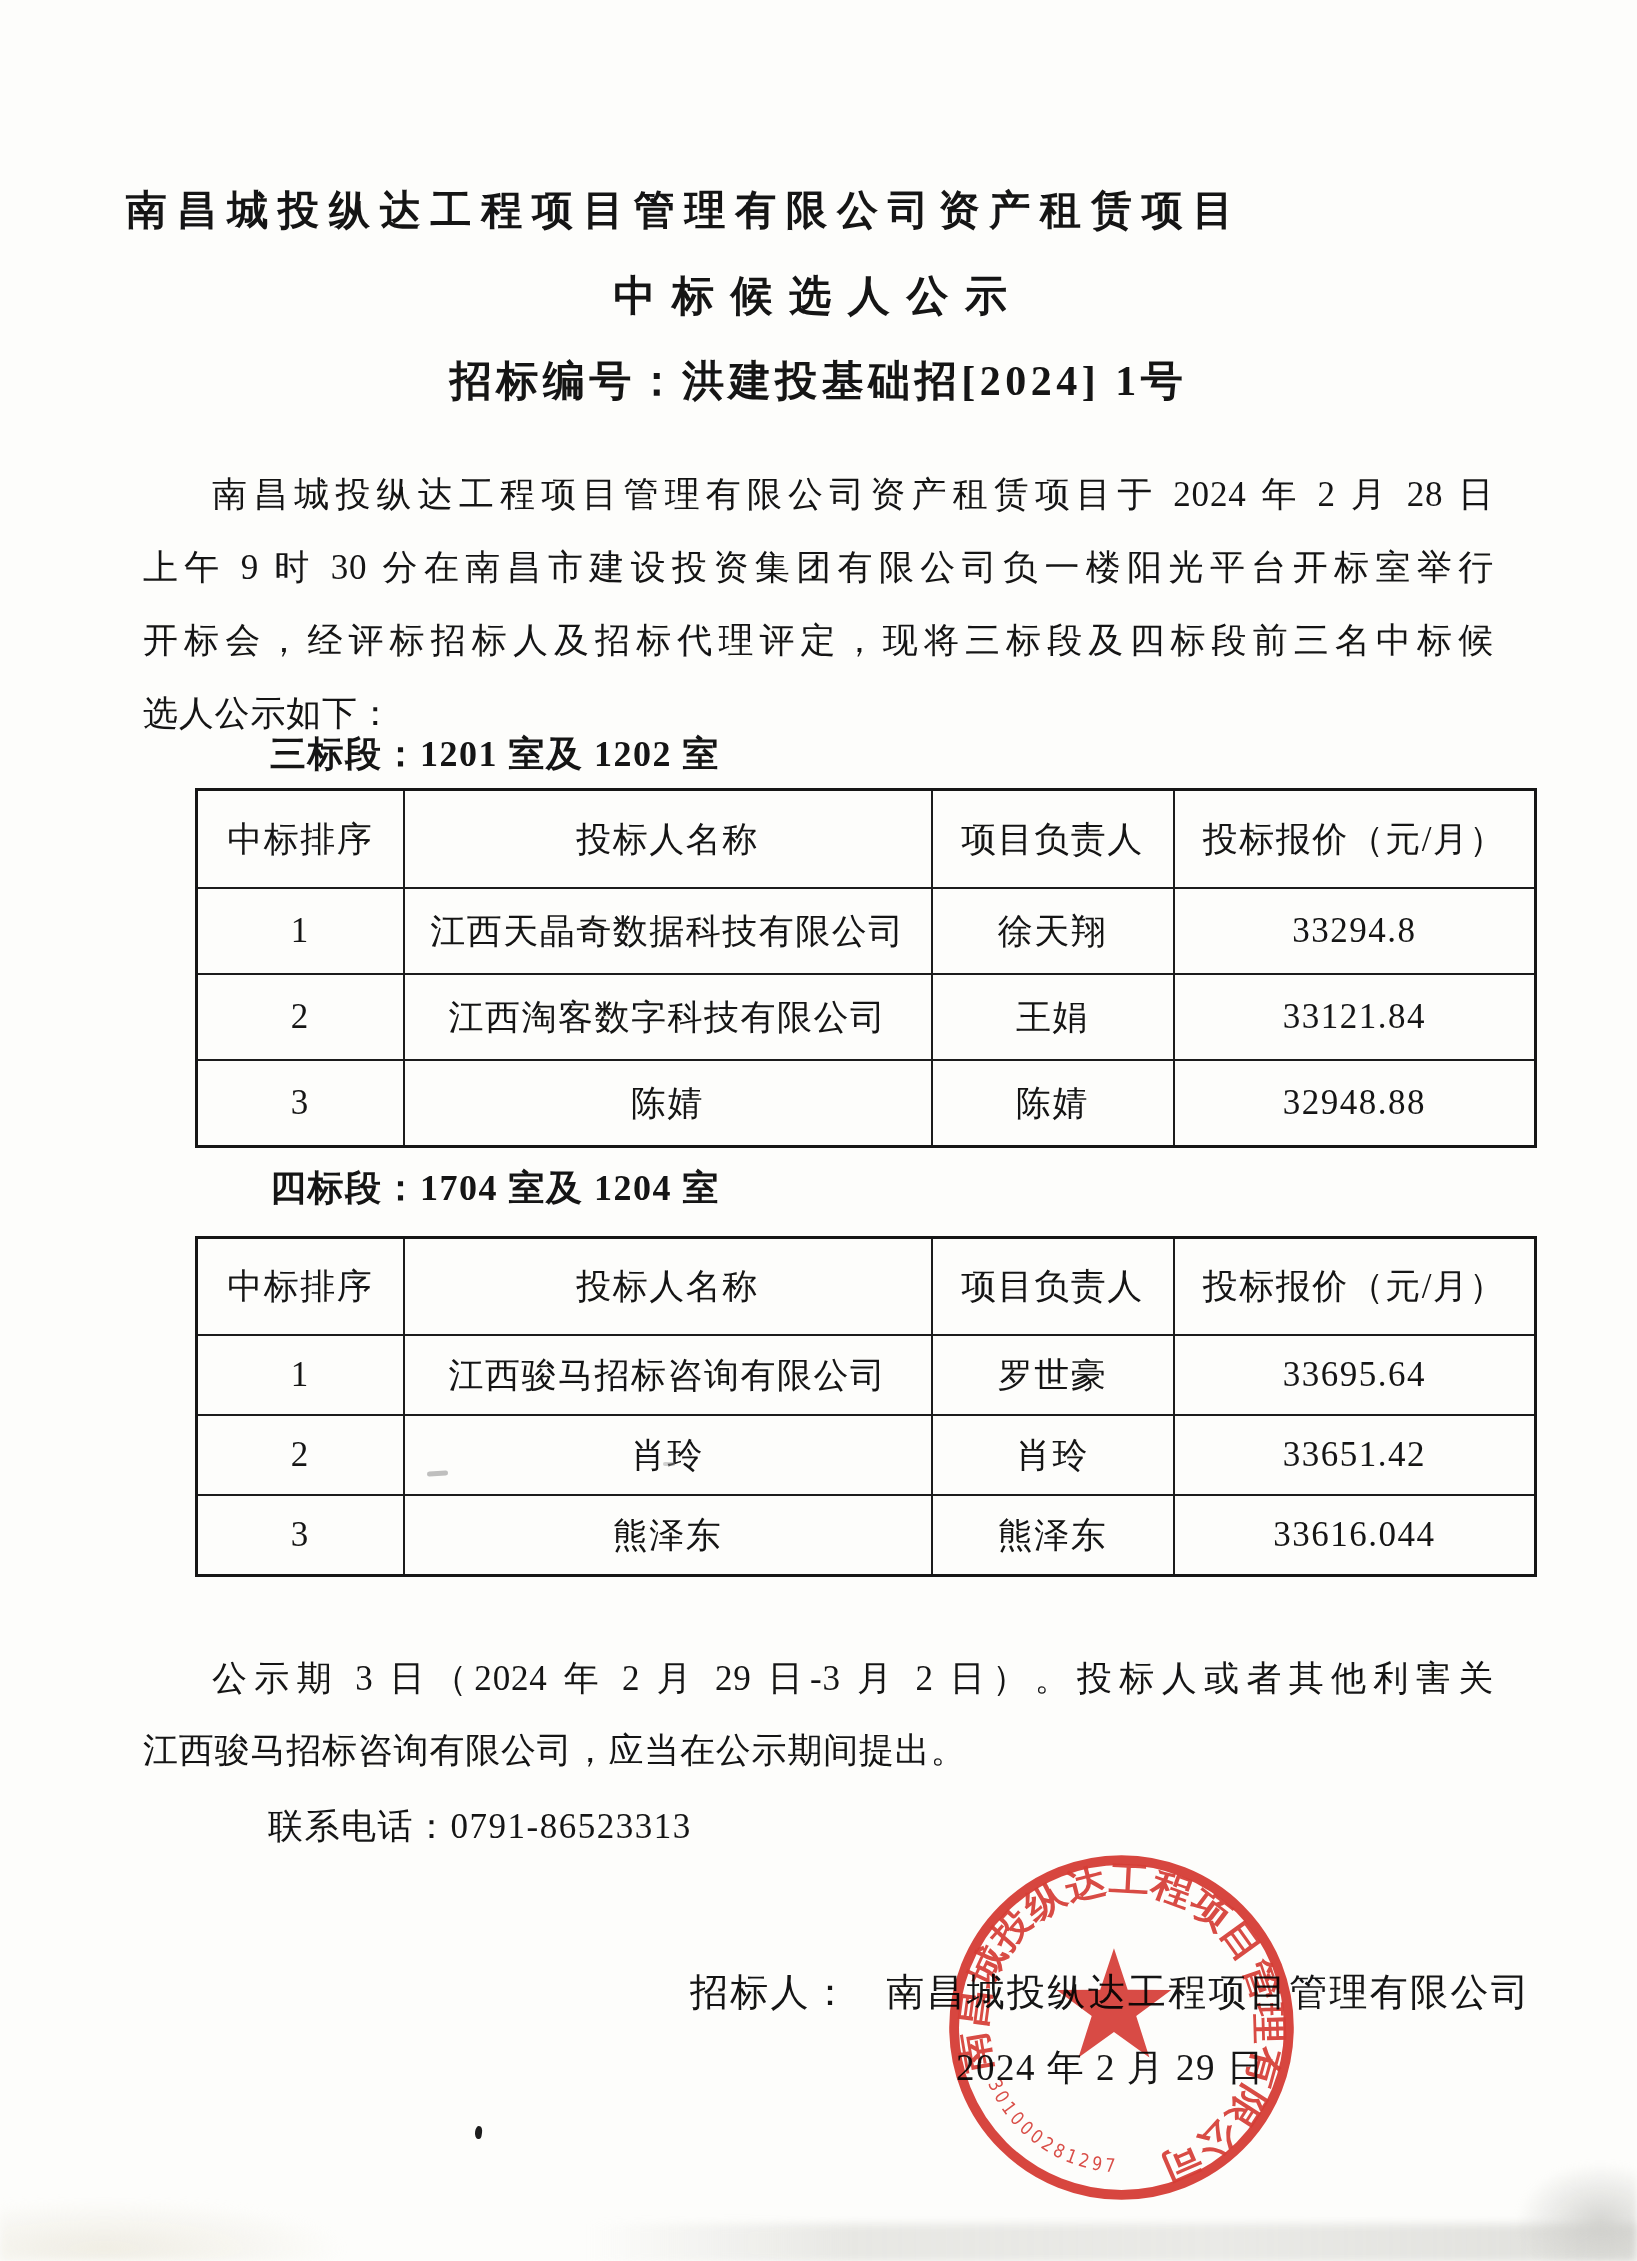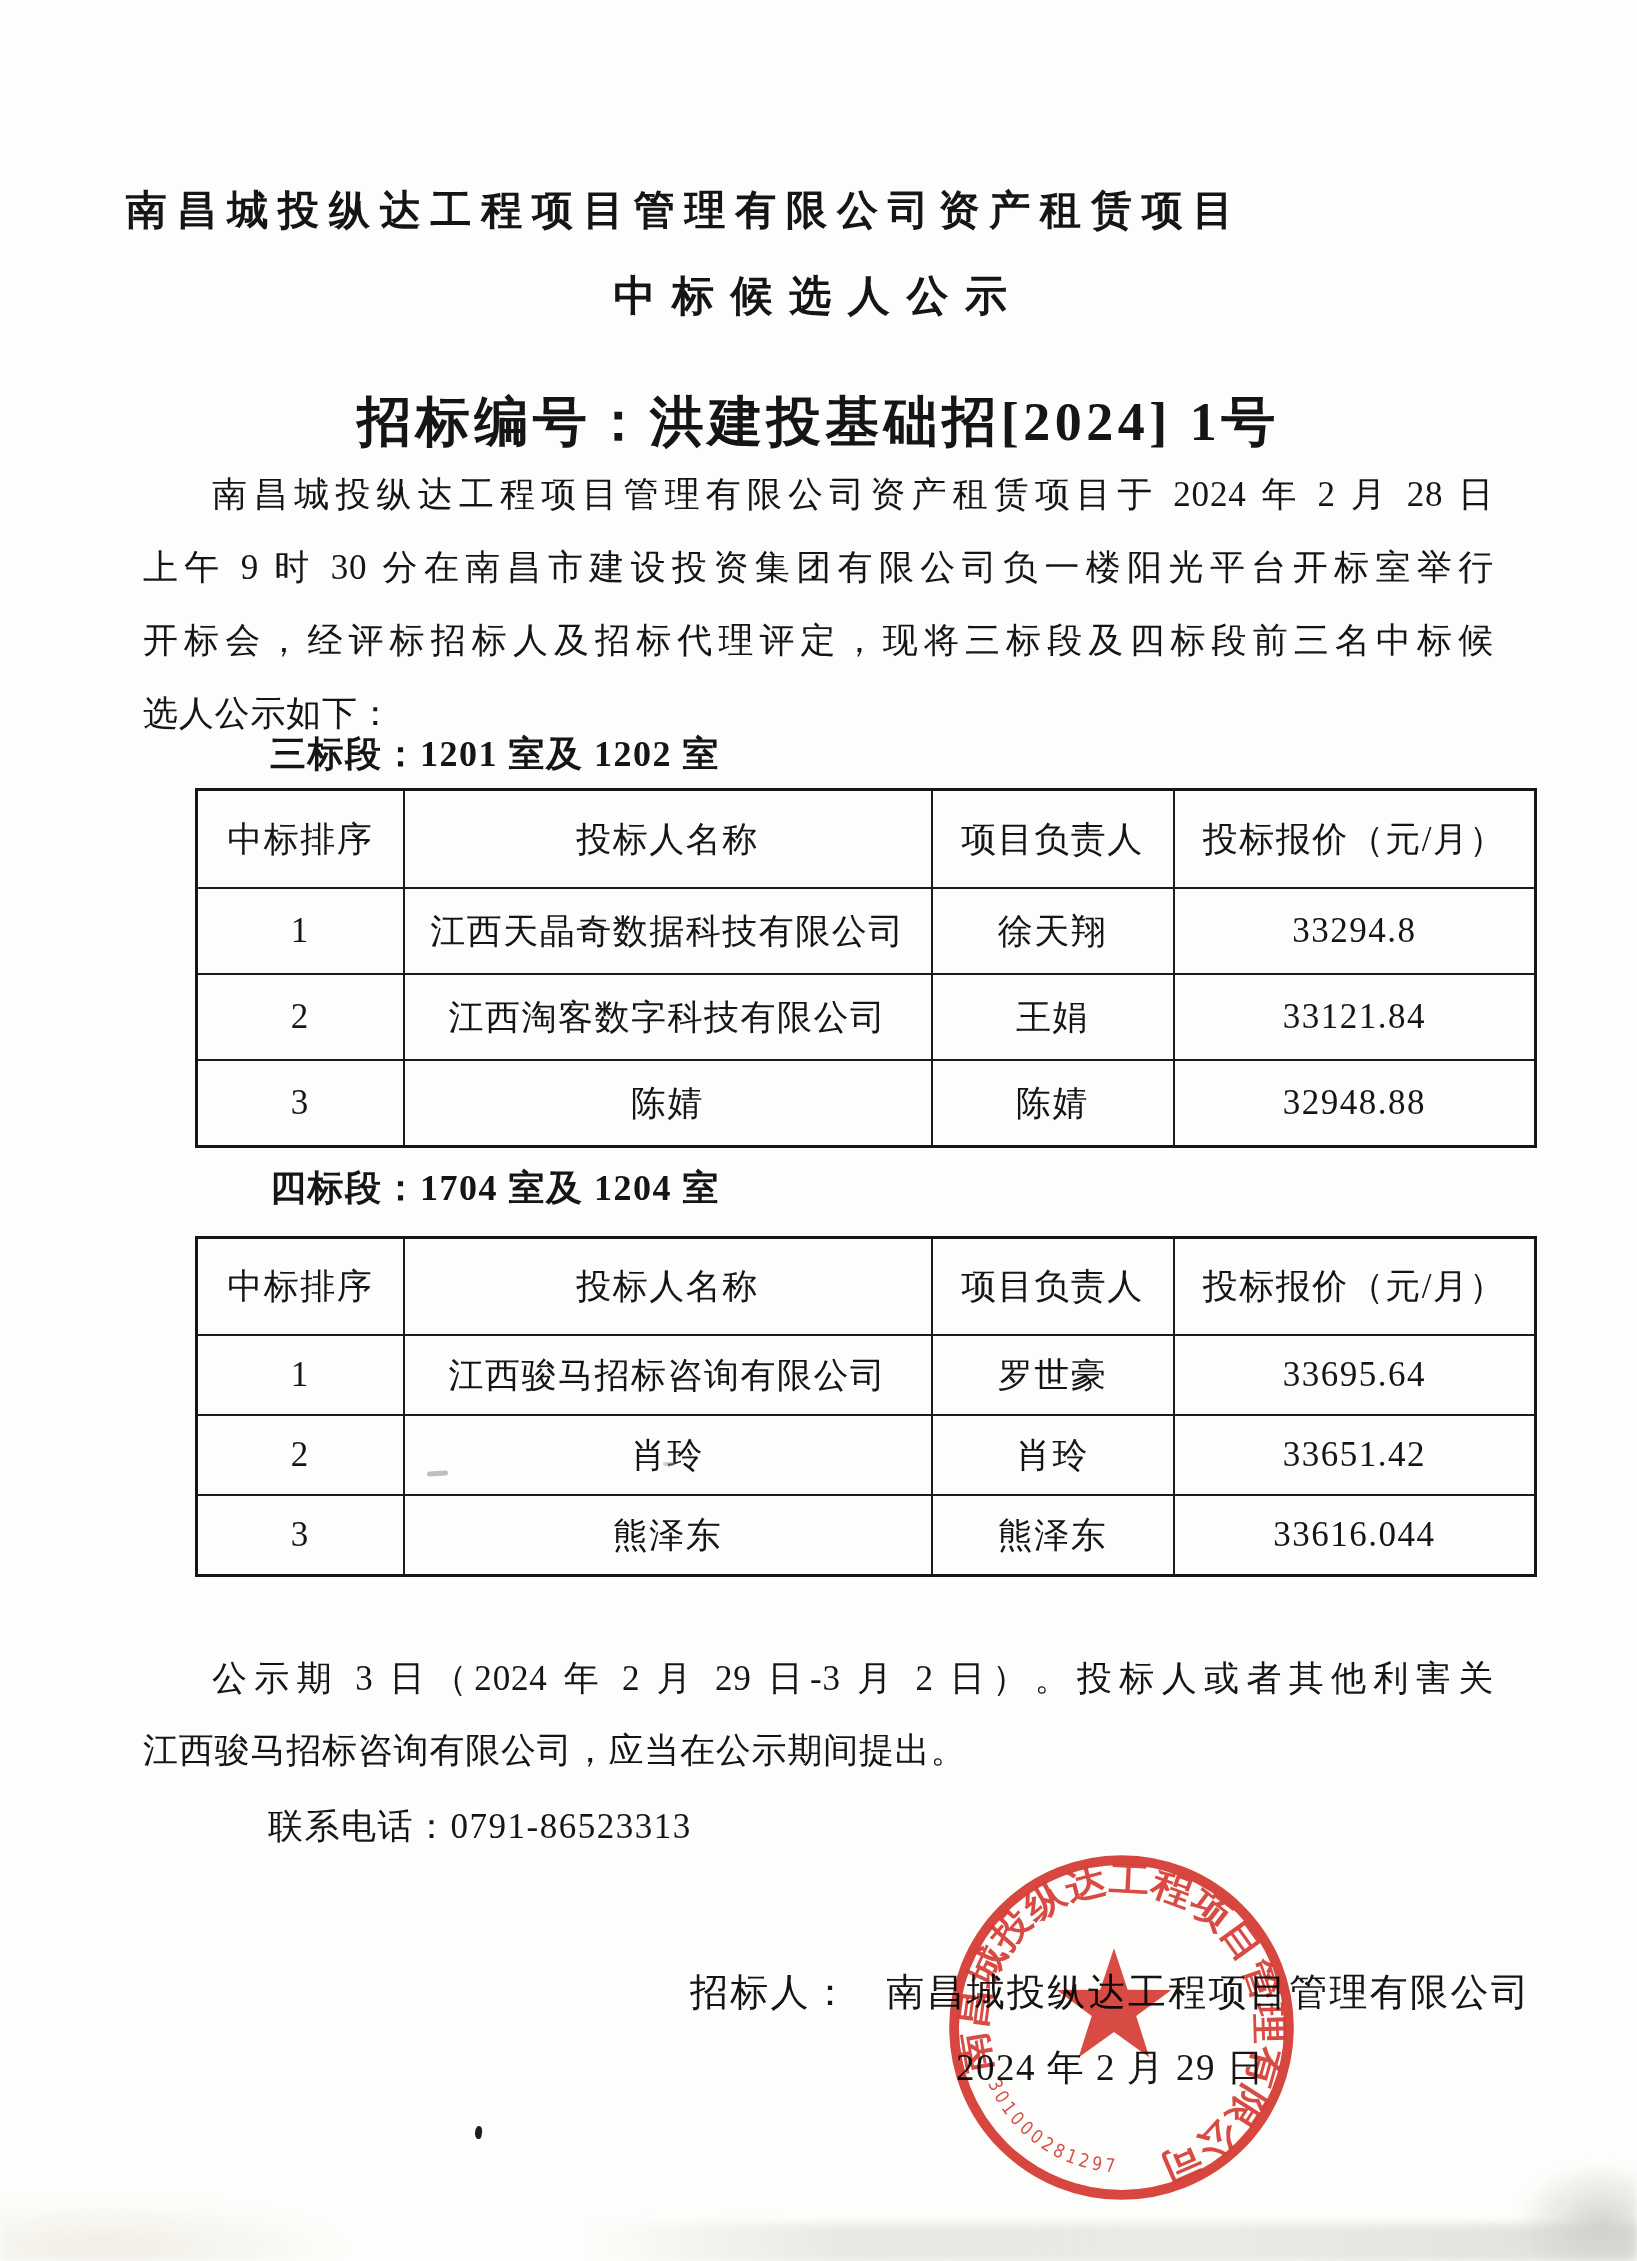--- a/index.html
+++ b/index.html
@@ -16,21 +16,21 @@
   .title1{
     position:absolute;left:0;top:183px;width:1369px;
     text-align:center;font-size:41px;font-weight:700;letter-spacing:9.8px;
   }
   .title2{
     position:absolute;left:0;top:268px;width:1637px;
     text-align:center;font-size:42px;font-weight:700;letter-spacing:16.6px;
   }
   .title3{
     position:absolute;left:0;top:353px;width:1637px;
-    text-align:center;font-size:54px;font-weight:700;letter-spacing:4.5px;margin-top:33px;
+    text-align:center;font-size:42px;font-weight:700;letter-spacing:4.5px;
   }
   
   .intro{
     position:absolute;left:143px;top:458px;width:1351px;
     font-size:35px;line-height:73px;letter-spacing:0.8px;
   }
   .jline{text-align:justify;text-align-last:justify;}
   .lline{text-align:center;text-align-last:left;}
   .indent{padding-left:69px;}
   

